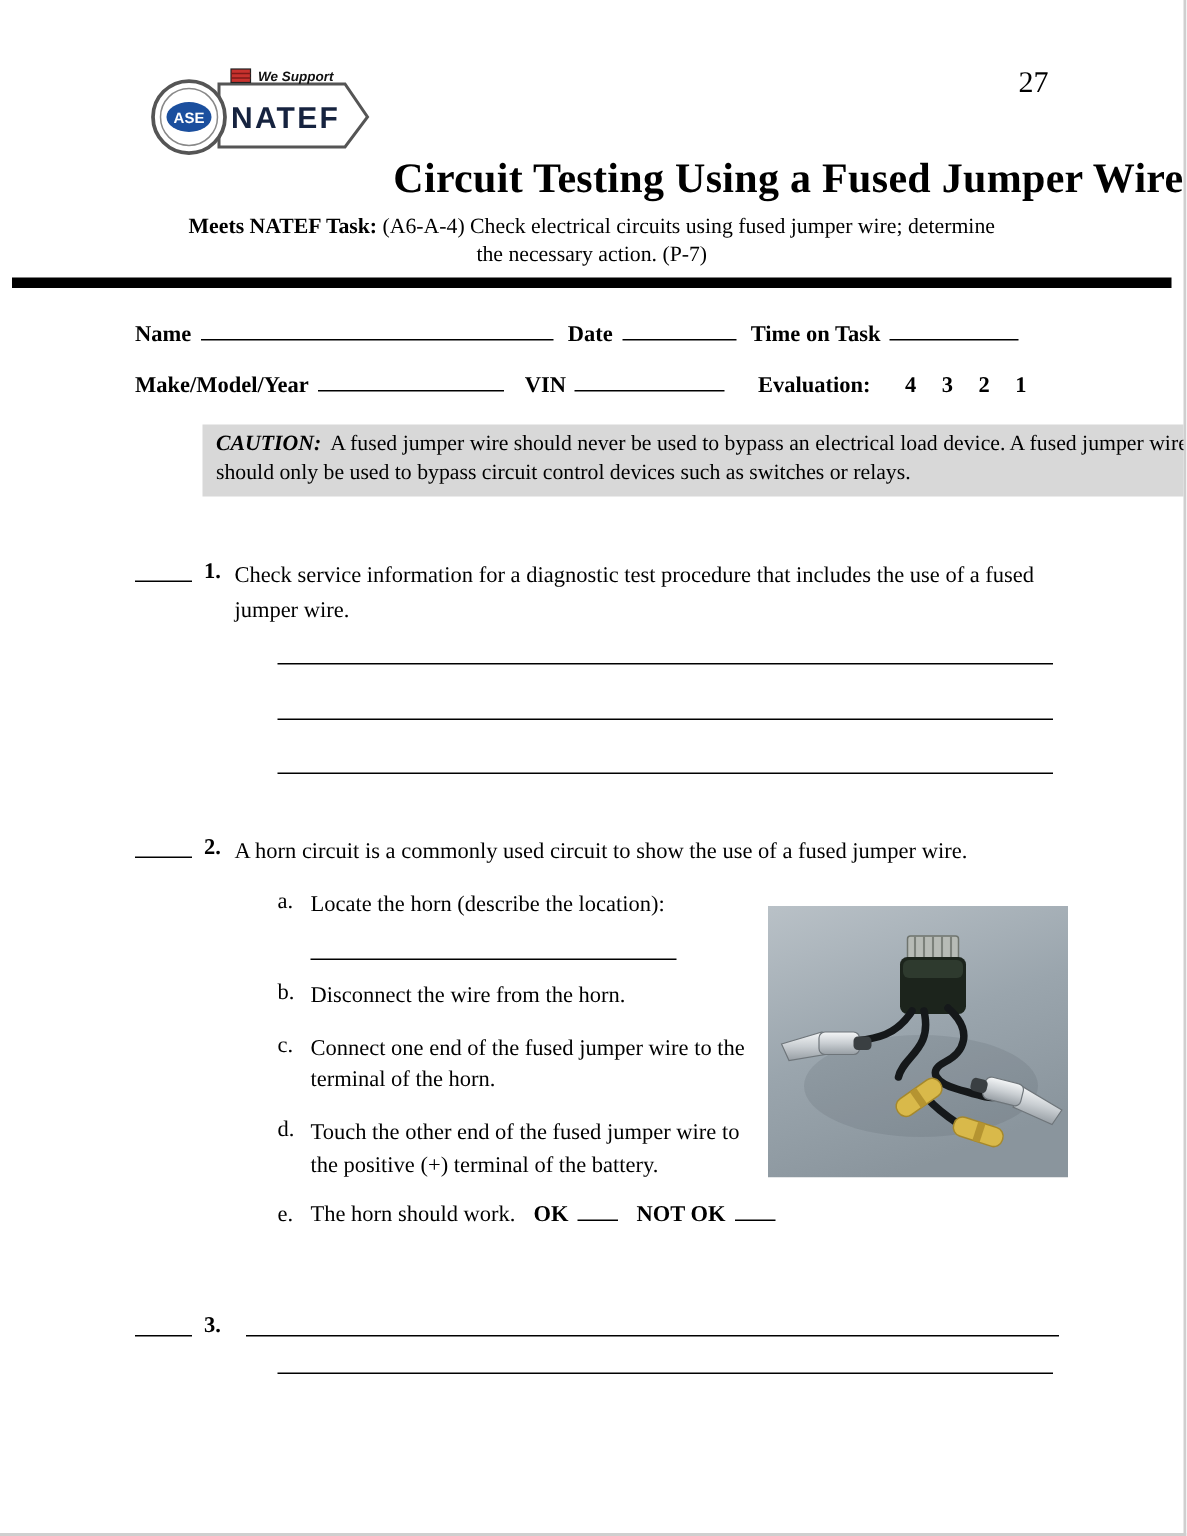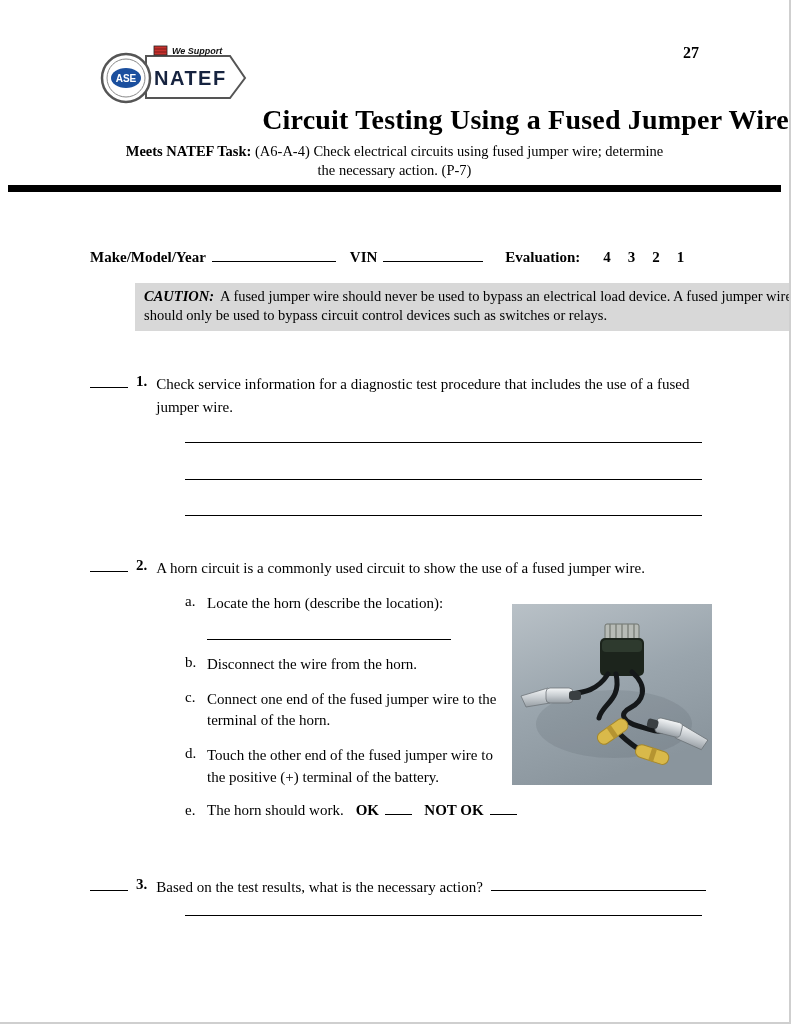--- a/index.html
+++ b/index.html
@@ -3,21 +3,21 @@
 <meta charset="utf-8">
 <style>
   * { margin:0; padding:0; box-sizing:border-box; }
   html,body { background:#ffffff; }
   body { font-family:"Liberation Serif", serif; color:#000; }
   .page {
     position:relative; width:791px; height:1024px; margin:0 auto;
     background:#fff; overflow:hidden;
     border-right:2px solid #cfcfcf; border-bottom:2px solid #cfcfcf;
   }
-  .page-number { position:absolute; top:44px; right:90px; font-weight:bold; font-size:16px; }
+  .page-number { position:absolute; top:44px; right:90px; font-weight:normal; font-size:20px; }
 
   
   .logo { position:absolute; top:40px; left:96px; width:152px; height:64px; }
 
   
   .title { position:absolute; top:104px; left:0; width:100%; text-align:right;
            font-size:28px; font-weight:bold; letter-spacing:0.2px; }
   .task-line { position:absolute; left:0; width:100%; text-align:center; font-size:14.5px; }
   .task-line .b { font-weight:bold; }
   .task-line1 { top:143px; }
@@ -85,20 +85,23 @@
 
   <div class="title">Circuit Testing Using a Fused Jumper Wire</div>
   <div class="task-line task-line1">
     <span class="b">Meets NATEF Task:</span>
     <span>(A6-A-4)  Check electrical circuits using fused jumper wire; determine</span>
   </div>
   <div class="task-line task-line2">the necessary action.  (P-7)</div>
 
   <div class="thick-rule"></div>
 
+  <div class="form-row row1">
+    <span class="lbl">Name</span><span class="blank w235 gap10"></span><span class="lbl">Date</span><span class="blank w76 gap10"></span><span class="lbl">Time on Task</span><span class="blank w86"></span>
+  </div>
 
   <div class="form-row row2">
     <span class="lbl">Make/Model/Year</span><span class="blank w124 gap14"></span><span class="lbl">VIN</span><span class="blank w100 gap22"></span><span class="lbl">Evaluation:</span><span class="eval-num">4</span><span class="eval-num">3</span><span class="eval-num">2</span><span class="eval-num">1</span>
   </div>
 
   <div class="caution">
     <span class="c-label">CAUTION:</span><span>A fused jumper wire should never be used to bypass an electrical load device.  A fused jumper wire should only be used to bypass circuit control devices such as switches or relays.</span>
   </div>
 
   <div class="step" style="top:373px;">
@@ -194,18 +197,17 @@
       <g transform="rotate(18 140 151)">
         <rect x="123" y="144" width="34" height="13" rx="6" fill="#d9b94a" stroke="#a5882c" stroke-width="1"></rect>
         <rect x="138" y="144" width="5" height="13" fill="#b59431"></rect>
       </g>
     </svg>
   </div>
 
   <div class="step" style="top:876px;">
     <span class="step-blank"></span>
     <span class="step-num">3.</span>
-    <span class="step-text-inline">Based on the test results, what is the necessary action?</span>
     <span class="fill-blank"></span>
   </div>
   <div class="ans-line" style="top:915px;"></div>
 
 </div>
 
 </body></html>

